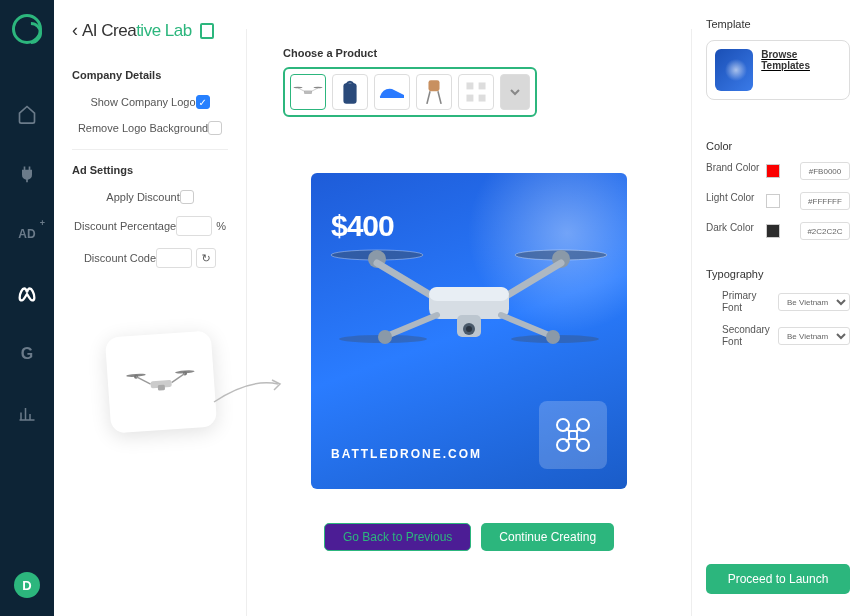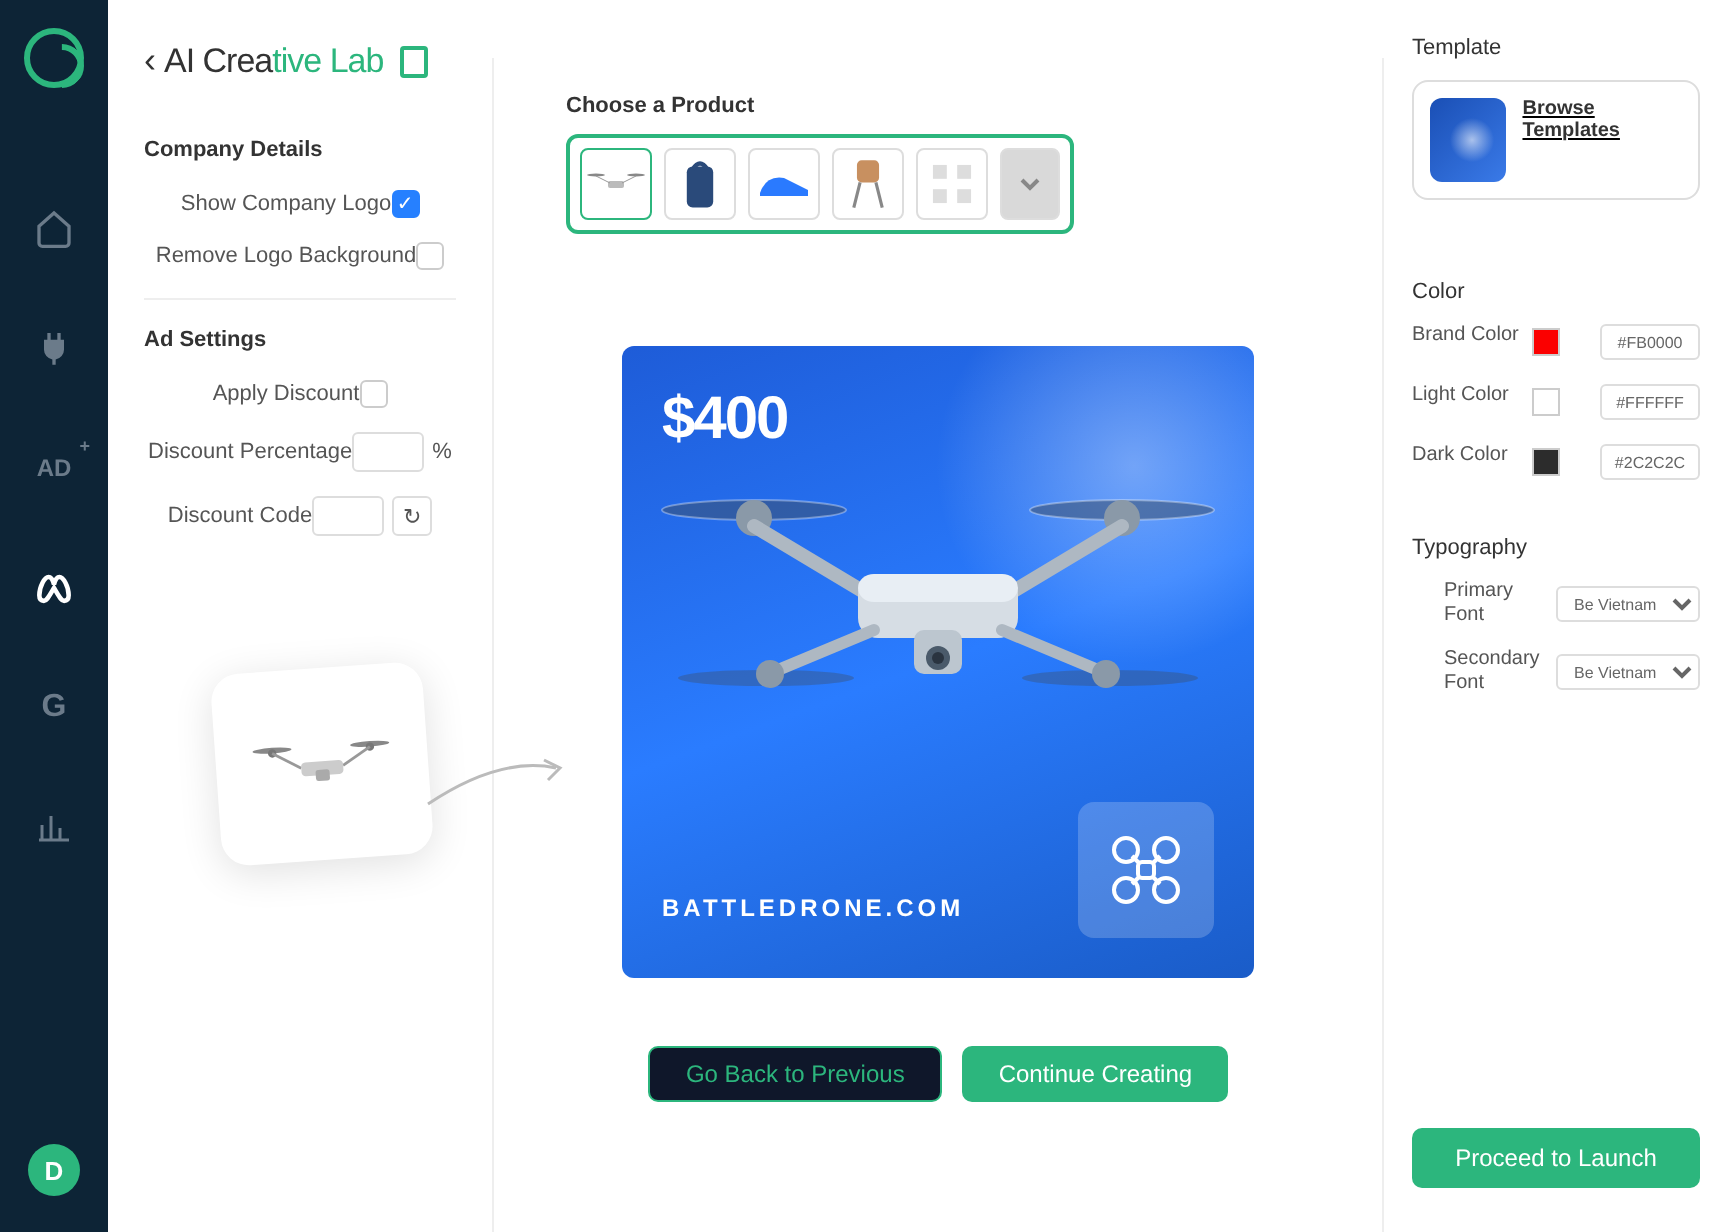--- a/index.html
+++ b/index.html
@@ -43,28 +43,28 @@
 .panel-center { flex: 1; padding: 18px 36px; border-left: 1px solid #eee; border-right: 1px solid #eee; margin-top: 29px; }
 .choose-label { font-size: 11px; font-weight: 600; color: #333; margin-bottom: 8px; }
 .thumb-row { display: flex; gap: 6px; border: 2px solid #2cb67d; border-radius: 6px; padding: 5px; width: fit-content; margin-bottom: 56px; }
 .thumb { width: 36px; height: 36px; border: 1px solid #ddd; border-radius: 4px; background: #fff; cursor: pointer; display: flex; align-items: center; justify-content: center; overflow: hidden; }
 .thumb.selected { border: 1px solid #2cb67d; }
 .thumb-more { background: #d9d9d9; width: 30px; display: flex; align-items: center; justify-content: center; color: #888; }
 
 
 .preview { width: 316px; height: 316px; background: linear-gradient(160deg, #1e5cd8 0%, #2a7cff 50%, #1a5cc8 100%); border-radius: 6px; position: relative; margin: 0 auto; overflow: hidden; }
 .preview::before { content: ''; position: absolute; right: -40px; top: -40px; width: 200px; height: 200px; background: radial-gradient(circle, rgba(255,255,255,0.35), transparent 70%); }
-.price { position: absolute; top: 20px; left: 20px; color: #fff; font-size: 30px; font-weight: 700; letter-spacing: -1px; }
+.price { position: absolute; top: 36px; left: 20px; color: #fff; font-size: 30px; font-weight: 700; letter-spacing: -1px; }
 .domain { position: absolute; bottom: 28px; left: 20px; color: #fff; font-size: 12px; font-weight: 600; letter-spacing: 2px; }
 .drone-icon-box { position: absolute; bottom: 20px; right: 20px; width: 68px; height: 68px; background: rgba(255,255,255,0.2); border-radius: 8px; display: flex; align-items: center; justify-content: center; }
 .hero-drone { position: absolute; top: 40%; left: 50%; transform: translate(-50%, -50%); width: 280px; height: 140px; }
 
 .btn-row { display: flex; gap: 10px; justify-content: center; margin-top: 34px; }
 .btn { padding: 6px 18px; border-radius: 5px; font-size: 12px; font-weight: 500; cursor: pointer; border: none; }
-.btn-outline { background: #0f172a; border: 1px solid #2cb67d; color: #2cb67d; }
+.btn-outline { background: #4c1d95; border: 1px solid #2cb67d; color: #2cb67d; }
 .btn-fill { background: #2cb67d; color: #fff; }
 
 
 .panel-right { width: 176px; padding: 18px 18px 18px 14px; position: relative; }
 .rp-title { font-size: 11px; font-weight: 400; color: #333; margin-bottom: 10px; }
 .template-card { border: 1px solid #ddd; border-radius: 8px; padding: 8px; display: flex; align-items: flex-start; gap: 8px; cursor: pointer; margin-bottom: 40px; text-decoration: underline; }
 .template-thumb { width: 42px; height: 42px; background: linear-gradient(135deg, #1a4fb5, #3a7ae8); border-radius: 6px; position: relative; overflow: hidden; }
 .template-thumb::after { content: ''; position: absolute; top: 8px; left: 8px; width: 26px; height: 26px; background: radial-gradient(circle, rgba(255,255,255,0.6), transparent 60%); border-radius: 50%; }
 .template-label { font-size: 10px; font-weight: 600; color: #333; }
 

